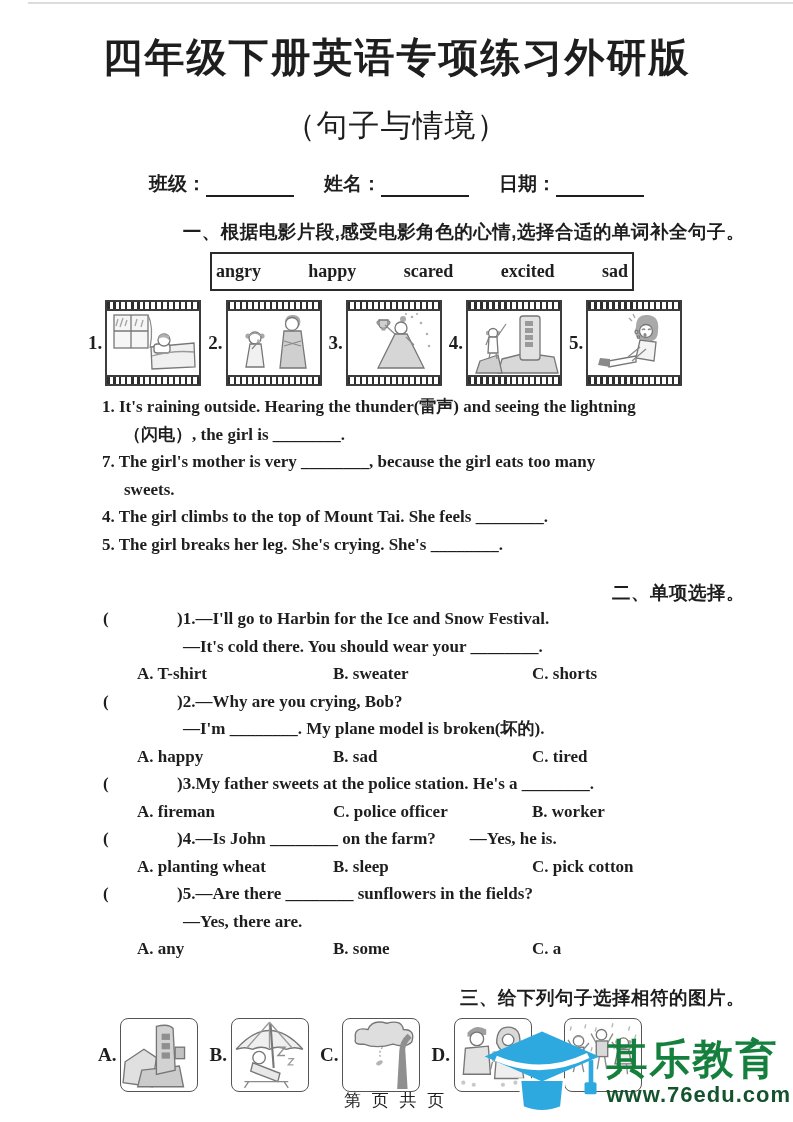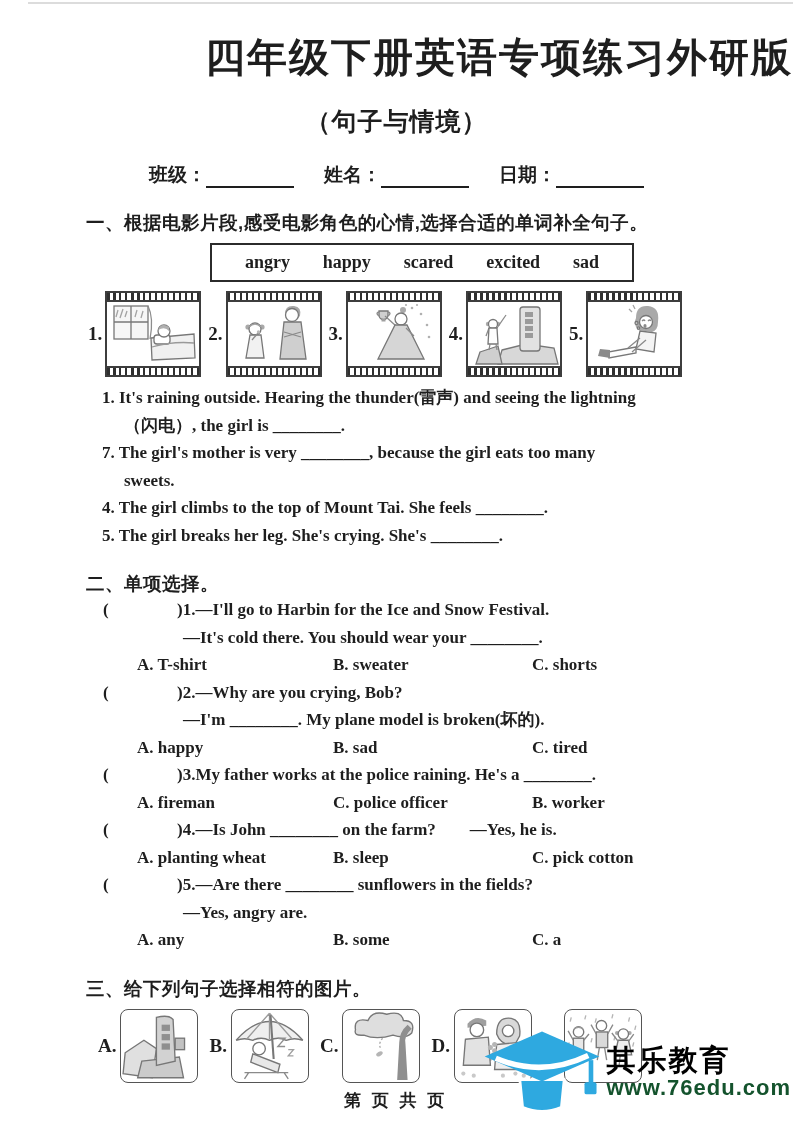--- a/index.html
+++ b/index.html
@@ -3,35 +3,35 @@
 <meta charset="utf-8">
 <style>
   * { margin:0; padding:0; box-sizing:border-box; }
   html,body { background:#e8e8e8; }
   .page {
     position:relative; width:793px; height:1122px; margin:0 auto;
     background:#fff; overflow:hidden; color:#1e1e1e;
     font-family:"Liberation Serif", serif;
   }
   .scan-line { position:absolute; top:2px; left:28px; right:0; height:2px; background:#dcdcdc; }
-  .cjk { font-family:"Liberation Sans","DejaVu Sans",sans-serif; }
-
-  .title { margin-top:30px; text-align:right; font-size:40px; font-weight:800; letter-spacing:2px; }
-  .subtitle { margin-top:20px; text-align:center; font-size:25px; font-weight:700; letter-spacing:1px; }
+  .cjk { font-family:"Liberation Sans","DejaVu Sans",sans-serif;text-align:right; }
+
+  .title { margin-top:30px; text-align:center; font-size:40px; font-weight:800; letter-spacing:2px; }
+  .subtitle { margin-top:20px; text-align:center; font-size:31px; font-weight:400; letter-spacing:1px; }
 
   .fields { margin-top:24px; display:flex; justify-content:center; align-items:flex-end; gap:30px;
             font-size:19px; font-weight:700; }
   .field { display:flex; align-items:flex-end; }
   .blank-line { display:inline-block; width:88px; height:20px; border-bottom:2px solid #1e1e1e; }
 
   .content { padding:0 48px 0 86px; }
   .sec-head { margin-top:22px; font-size:18.5px; font-weight:800; letter-spacing:0.5px; }
 
   .word-box { margin:8px 0 0 124px; width:424px; border:2px solid #2b2b2b;
-              padding:7px 33px; display:flex; justify-content:space-between;
+              padding:7px 4px; display:flex; justify-content:space-between;
               font-size:18px; font-weight:700; }
 
   .film-row { display:flex; margin:9px 0 0 2px; gap:7px; align-items:center; }
   .film { display:flex; align-items:center; gap:3px; }
   .film-num { font-size:19px; font-weight:700; }
   .frame { width:96px; border:2px solid #3d3d3d; background:#fff; }
   .sprk { height:9px; background:repeating-linear-gradient(90deg,#2f2f2f 0 2.5px,#fff 2.5px 6px); }
   .sprk.top { border-bottom:2px solid #3d3d3d; }
   .sprk.bot { border-top:2px solid #3d3d3d; }
   .scene { display:block; height:64px; width:92px; }
@@ -45,25 +45,25 @@
   .q-paren { display:inline-block; width:74px; }
   .q-cont { margin-left:97px; line-height:27.5px; white-space:pre-wrap; }
   .opts { margin-left:51px; line-height:27.5px; display:grid; grid-template-columns:196px 199px 1fr; }
 
   .pic-row { display:flex; margin:8px 0 0 12px; gap:11px; align-items:center; }
   .pic { display:flex; align-items:center; gap:4px; }
   .pic-label { font-size:19px; font-weight:700; }
   .pic-box { width:78px; height:74px; border:1.6px solid #555; border-radius:8px; background:#fff; overflow:hidden; }
   .pic-box svg { display:block; }
 
-  .footer-page { position:absolute; left:344px; bottom:10px; font-size:17px; font-weight:700;
+  .footer-page { position:absolute; left:344px; bottom:10px; font-size:17px; font-weight:400;
                  letter-spacing:3px; }
   .logo { position:absolute; right:2px; bottom:2px; display:flex; align-items:center; gap:3px; }
   .logo-txt { display:flex; flex-direction:column; align-items:flex-start; padding-bottom:2px; }
-  .brand { font-size:29px; font-weight:800; color:#000000; letter-spacing:2px; line-height:1.05; }
+  .brand { font-size:41px; font-weight:800; color:#15803d; letter-spacing:2px; line-height:1.05; }
   .url { font-size:22px; font-weight:700; color:#14532d; letter-spacing:1px; }
 
   svg .ln { stroke:#777; fill:none; stroke-width:1.3; }
 </style>
 </head>
 <body>
 
 <div class="page">
   <div class="scan-line"></div>
 
@@ -240,40 +240,40 @@
       <div class="q-first"><span class="q-paren">(</span><span>)2.</span><span>—Why are you crying, Bob?</span></div>
       <div class="q-cont">—I'm ________. My plane model is broken(坏的).</div>
       <div class="opts">
         <span>A. happy</span>
         <span>B. sad</span>
         <span>C. tired</span>
       </div>
     </div>
 
     <div class="q">
-      <div class="q-first"><span class="q-paren">(</span><span>)3.</span><span>My father works at the police raining. He's a ________.</span></div>
+      <div class="q-first"><span class="q-paren">(</span><span>)3.</span><span>My father sweets at the police station. He's a ________.</span></div>
       <div class="opts">
         <span>A. fireman</span>
         <span>C. police officer</span>
         <span>B. worker</span>
       </div>
     </div>
 
     <div class="q">
       <div class="q-first"><span class="q-paren">(</span><span>)4.</span><span>—Is John ________ on the farm?　　—Yes, he is.</span></div>
       <div class="opts">
         <span>A. planting wheat</span>
         <span>B. sleep</span>
         <span>C. pick cotton</span>
       </div>
     </div>
 
     <div class="q">
       <div class="q-first"><span class="q-paren">(</span><span>)5.</span><span>—Are there ________ sunflowers in the fields?</span></div>
-      <div class="q-cont">—Yes, angry are.</div>
+      <div class="q-cont">—Yes, there are.</div>
       <div class="opts">
         <span>A. any</span>
         <span>B. some</span>
         <span>C. a</span>
       </div>
     </div>
 
     <div class="sec-head cjk">三、给下列句子选择相符的图片。</div>
 
     <div class="pic-row">

